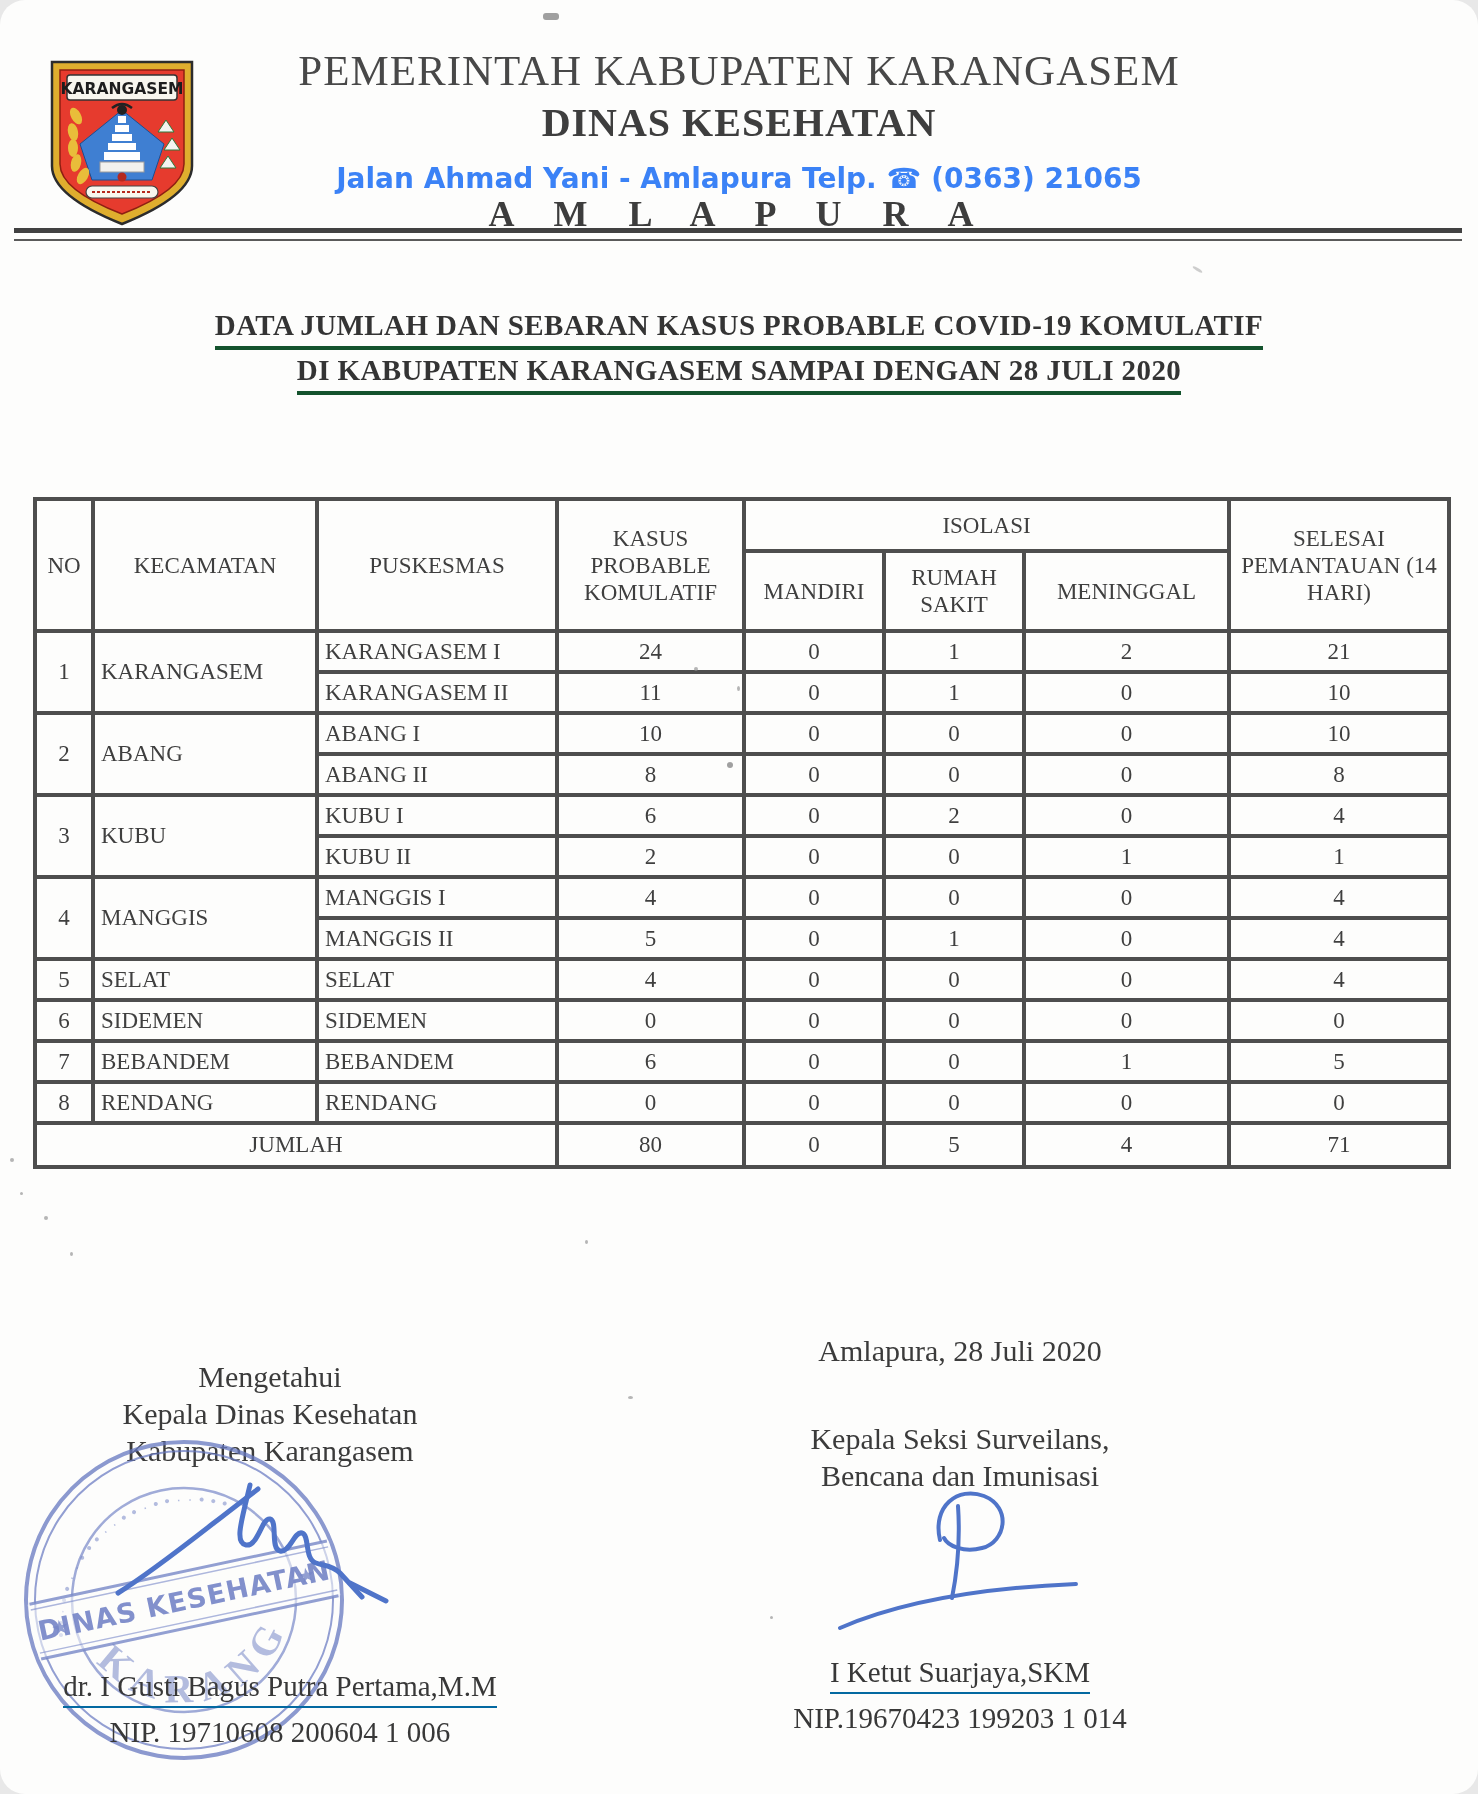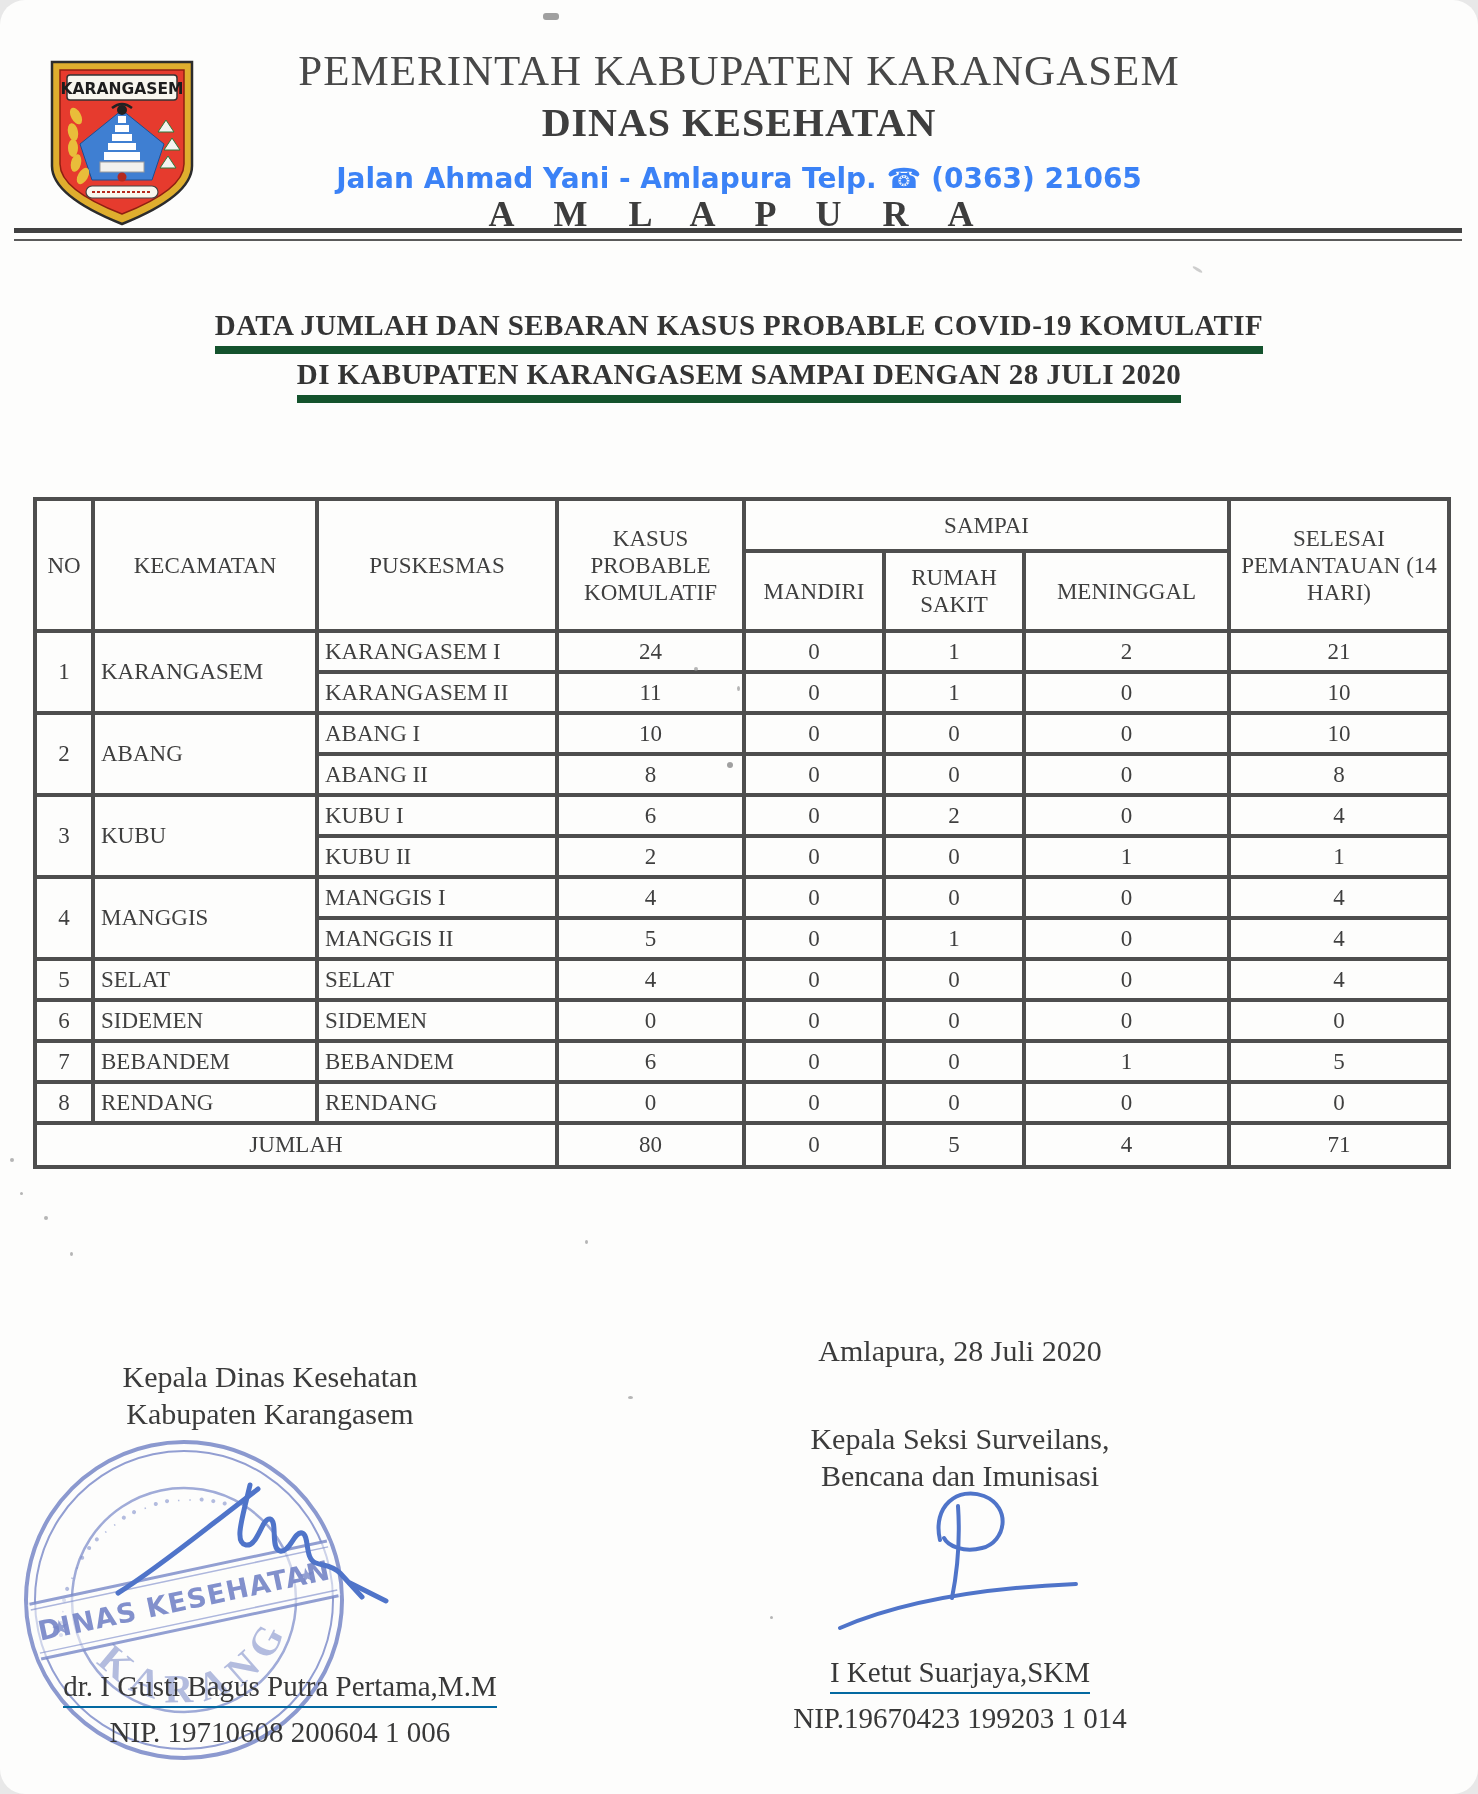--- a/index.html
+++ b/index.html
@@ -19,21 +19,21 @@
   .lh-gov{top:46px;font-size:43px;letter-spacing:1px;color:#484848;}
   .lh-dep{top:99px;font-size:40px;font-weight:bold;color:#3e3e3e;letter-spacing:1px;}
   .lh-addr{top:150px;font-size:28px;font-family:"DejaVu Sans", sans-serif;font-weight:bold;color:#3b82f6;margin-top:12px;}
   .lh-city{top:193px;font-size:36px;font-weight:bold;letter-spacing:16px;color:#3d3d3d;}
   .logo-wrap{position:absolute;left:46px;top:58px;width:152px;height:170px;}
   .double-rule{position:absolute;top:228px;left:14px;right:16px;height:6px;
     border-top:5px solid #414141;border-bottom:2px solid #5a5a5a;}
   
   .doc-title{position:absolute;top:305px;left:0;width:100%;text-align:center;
     font-size:29px;font-weight:bold;color:#343434;letter-spacing:.4px;line-height:40px;}
-  .doc-title .tl{display:inline-block;border-bottom:8px solid #14532d;padding-bottom:1px;}
+  .doc-title .tl{display:inline-block;border-bottom:4px solid #14532d;padding-bottom:1px;}
   
   table.data-table{position:absolute;top:497px;left:33px;width:1414px;
     border-collapse:collapse;table-layout:fixed;font-size:23px;color:#3f3f3f;}
   .data-table th,.data-table td{border:4px solid var(--border-gray);padding:0 6px;font-weight:normal;overflow:hidden;}
   .data-table th{text-align:center;line-height:27px;}
   tr.h1{height:52px;} tr.h2{height:80px;} tr.r{height:41px;} tr.total{height:44px;}
   td.num{text-align:center;}
   td.txt{text-align:left;}
   td.ctr{text-align:center;}
   
@@ -111,21 +111,21 @@
         <col style="width:140px">
         <col style="width:205px">
         <col style="width:220px">
     </colgroup>
     <tbody>
         <tr class="h1">
       <th rowspan="2">NO</th>
       <th rowspan="2">KECAMATAN</th>
       <th rowspan="2">PUSKESMAS</th>
       <th rowspan="2">KASUS PROBABLE KOMULATIF</th>
-      <th colspan="3">SAMPAI</th>
+      <th colspan="3">ISOLASI</th>
       <th rowspan="2">SELESAI PEMANTAUAN (14 HARI)</th>
     </tr>
     <tr class="h2">
       <th>MANDIRI</th>
       <th>RUMAH SAKIT</th>
       <th>MENINGGAL</th>
     </tr>
 
     <tr class="r">
       <td class="ctr" rowspan="2">1</td>
@@ -251,20 +251,21 @@
       <td class="num">5</td>
       <td class="num">4</td>
       <td class="num">71</td>
     </tr>
   </tbody>
     </table>
 
   <div class="abs blk" style="left:740px;top:1332px;width:440px;">Amlapura, 28 Juli 2020</div>
 
   <div class="abs blk" style="left:55px;top:1358px;width:430px;">
+    <div>Mengetahui</div>
     <div>Kepala Dinas Kesehatan</div>
     <div>Kabupaten Karangasem</div>
   </div>
 
   <div class="abs blk" style="left:745px;top:1420px;width:430px;">
     <div>Kepala Seksi Surveilans,</div>
     <div>Bencana dan Imunisasi</div>
   </div>
 
   <div class="stamp">

